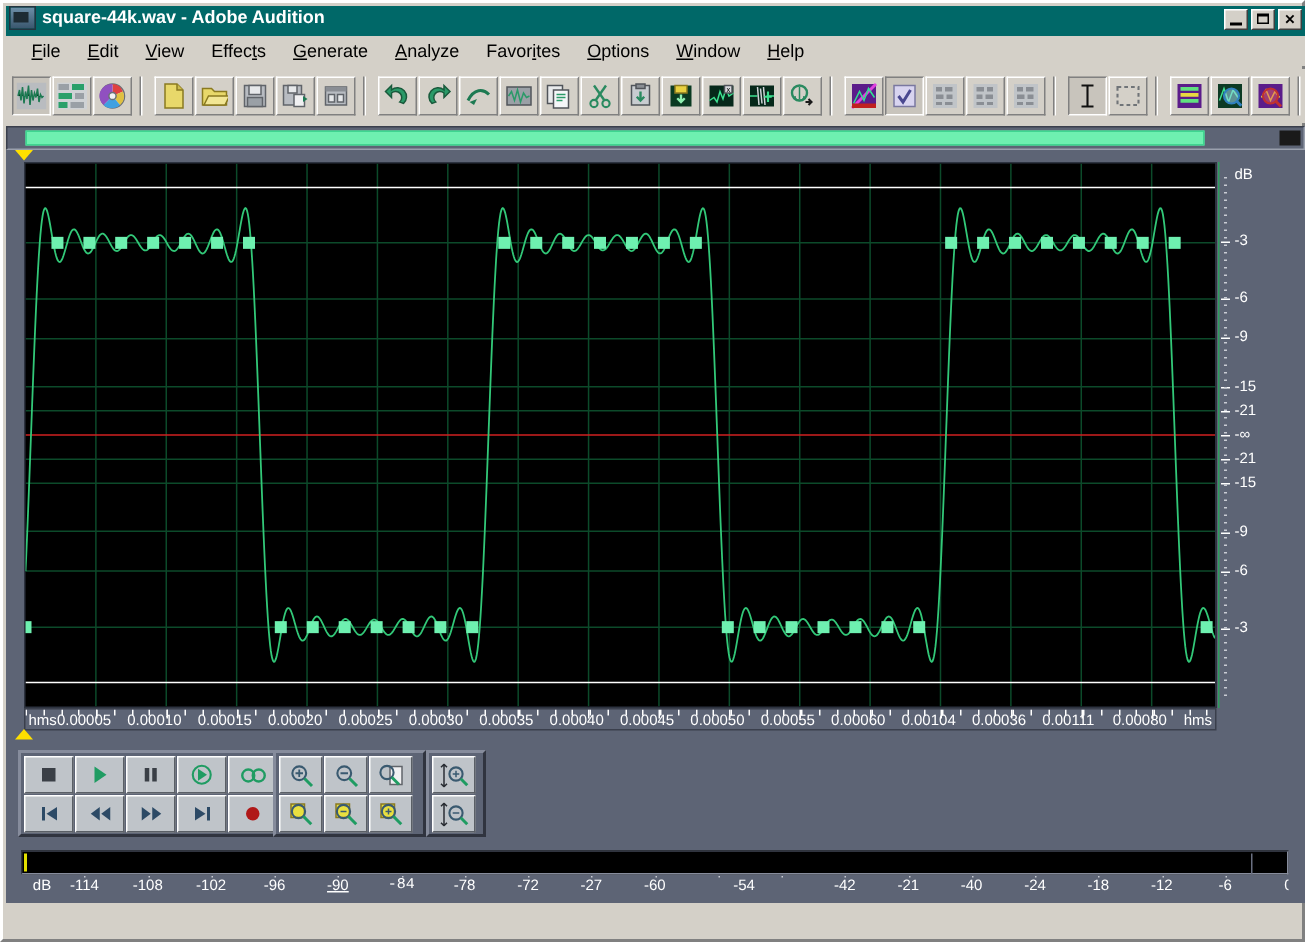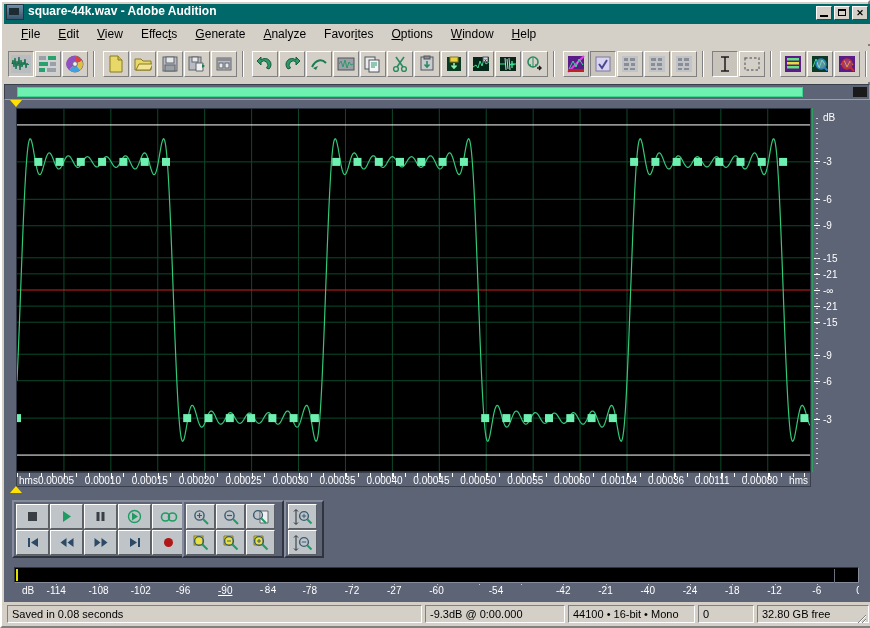--- a/index.html
+++ b/index.html
@@ -956,29 +956,14 @@
         <div class="lml" style="left: 718.25px;">-18</div>
         <div class="lmk" style="left: 718.25px;"></div>
         <div class="lml" style="left: 760.5px;">-12</div>
         <div class="lmk" style="left: 760.5px;"></div>
         <div class="lml" style="left: 802.75px;">-6</div>
         <div class="lmk" style="left: 802.75px;"></div>
         <div class="lml" style="left: 845px;">0</div>
       </div>
   </div>
 
-  <div class="statusbar">
-    <div class="sb-cell" style="width:415px;">Saved in 0.08 seconds</div>
-    <div class="sb-cell" style="width:140px;">-9.3dB @  0:00.000</div>
-    <div class="sb-cell" style="width:127px;">44100 • 16-bit • Mono</div>
-    <div class="sb-cell" style="width:56px;">0</div>
-    <div class="sb-cell" style="width:112px;">32.80 GB free</div>
-    <svg class="sb-grip" viewBox="0 0 14 14">
-      <g stroke="#808080">
-          <path d="M13 5 L5 13 M13 9 L9 13 M13 13 L13 13"></path>
-        </g>
-      <g stroke="#ffffff">
-          <path d="M13 6 L6 13 M13 10 L10 13"></path>
-        </g>
-    </svg>
-  </div>
 
 </div>
 
 </body></html>

